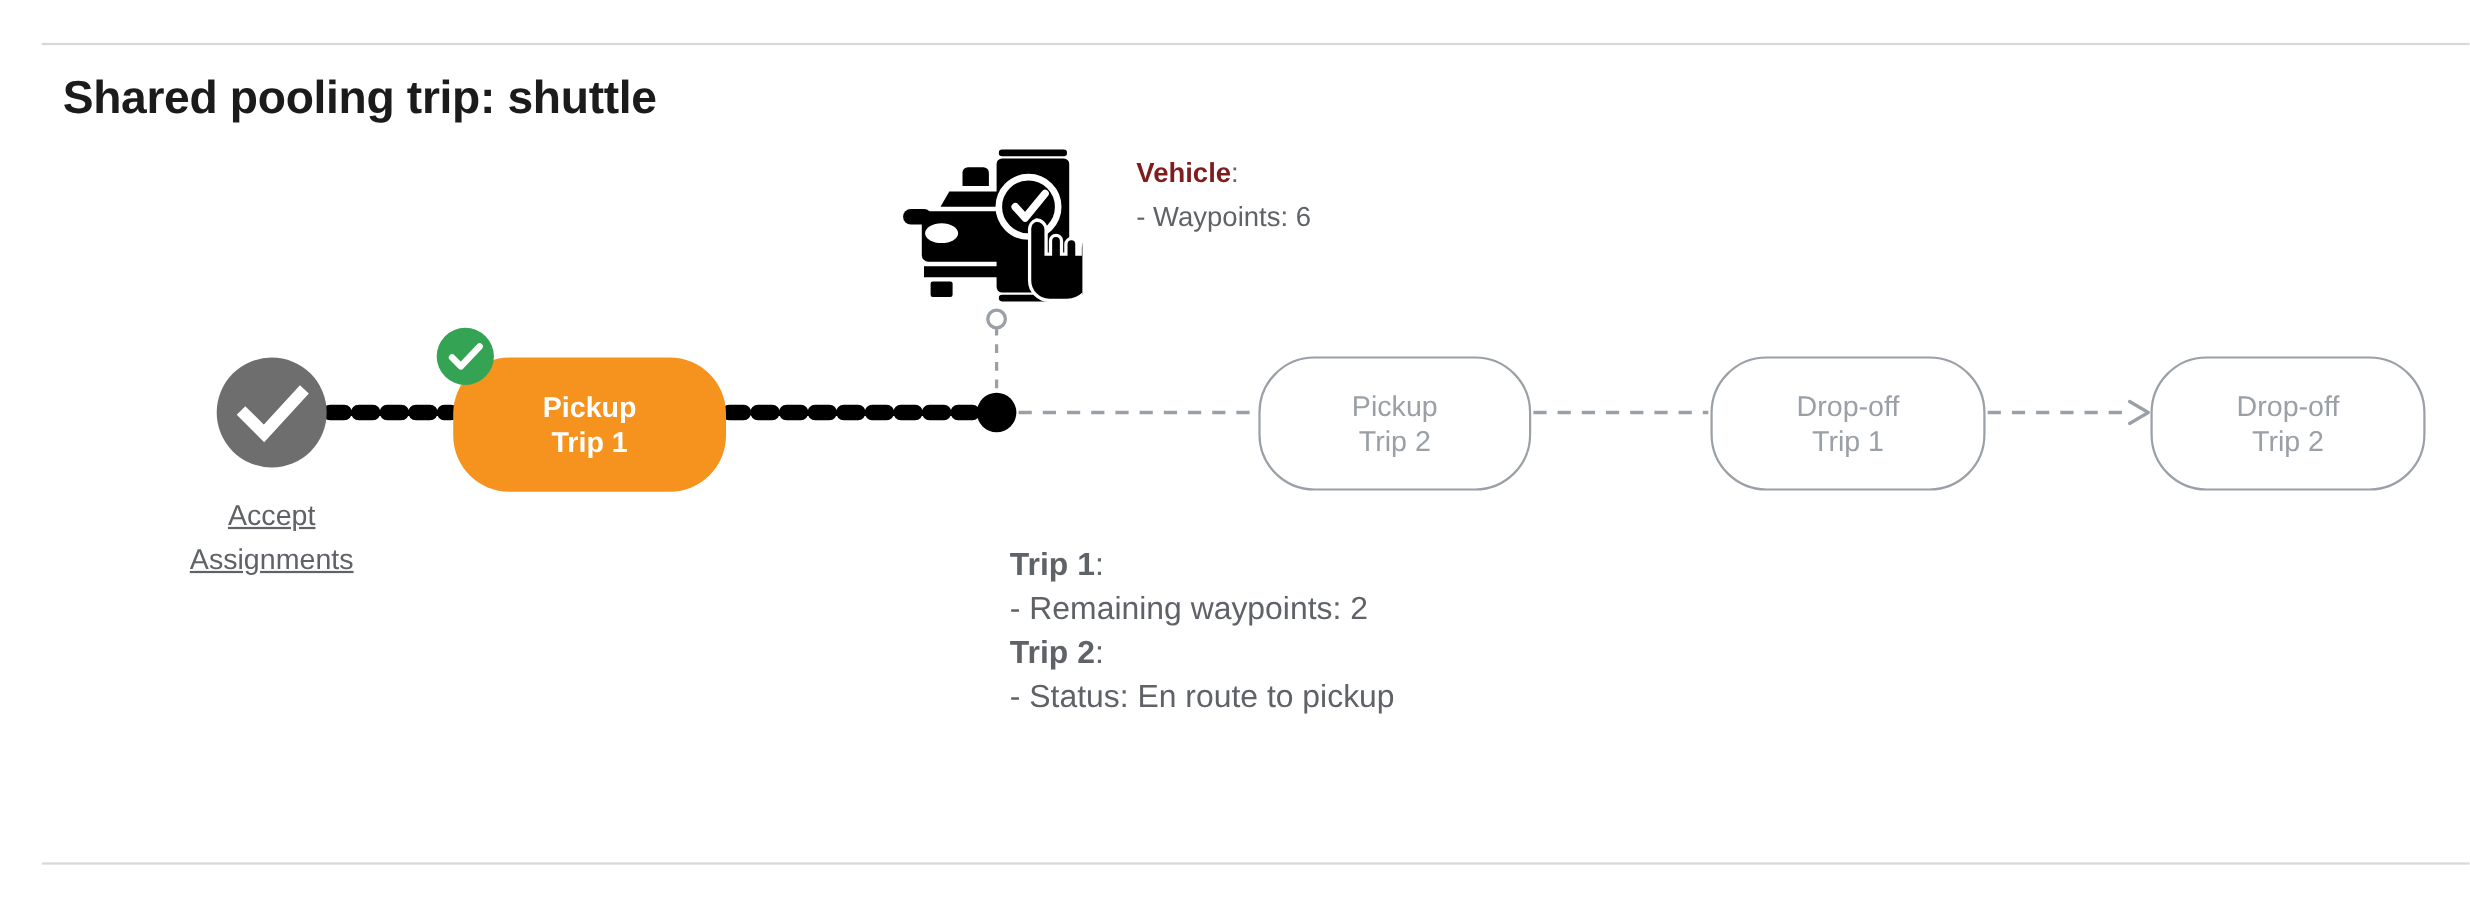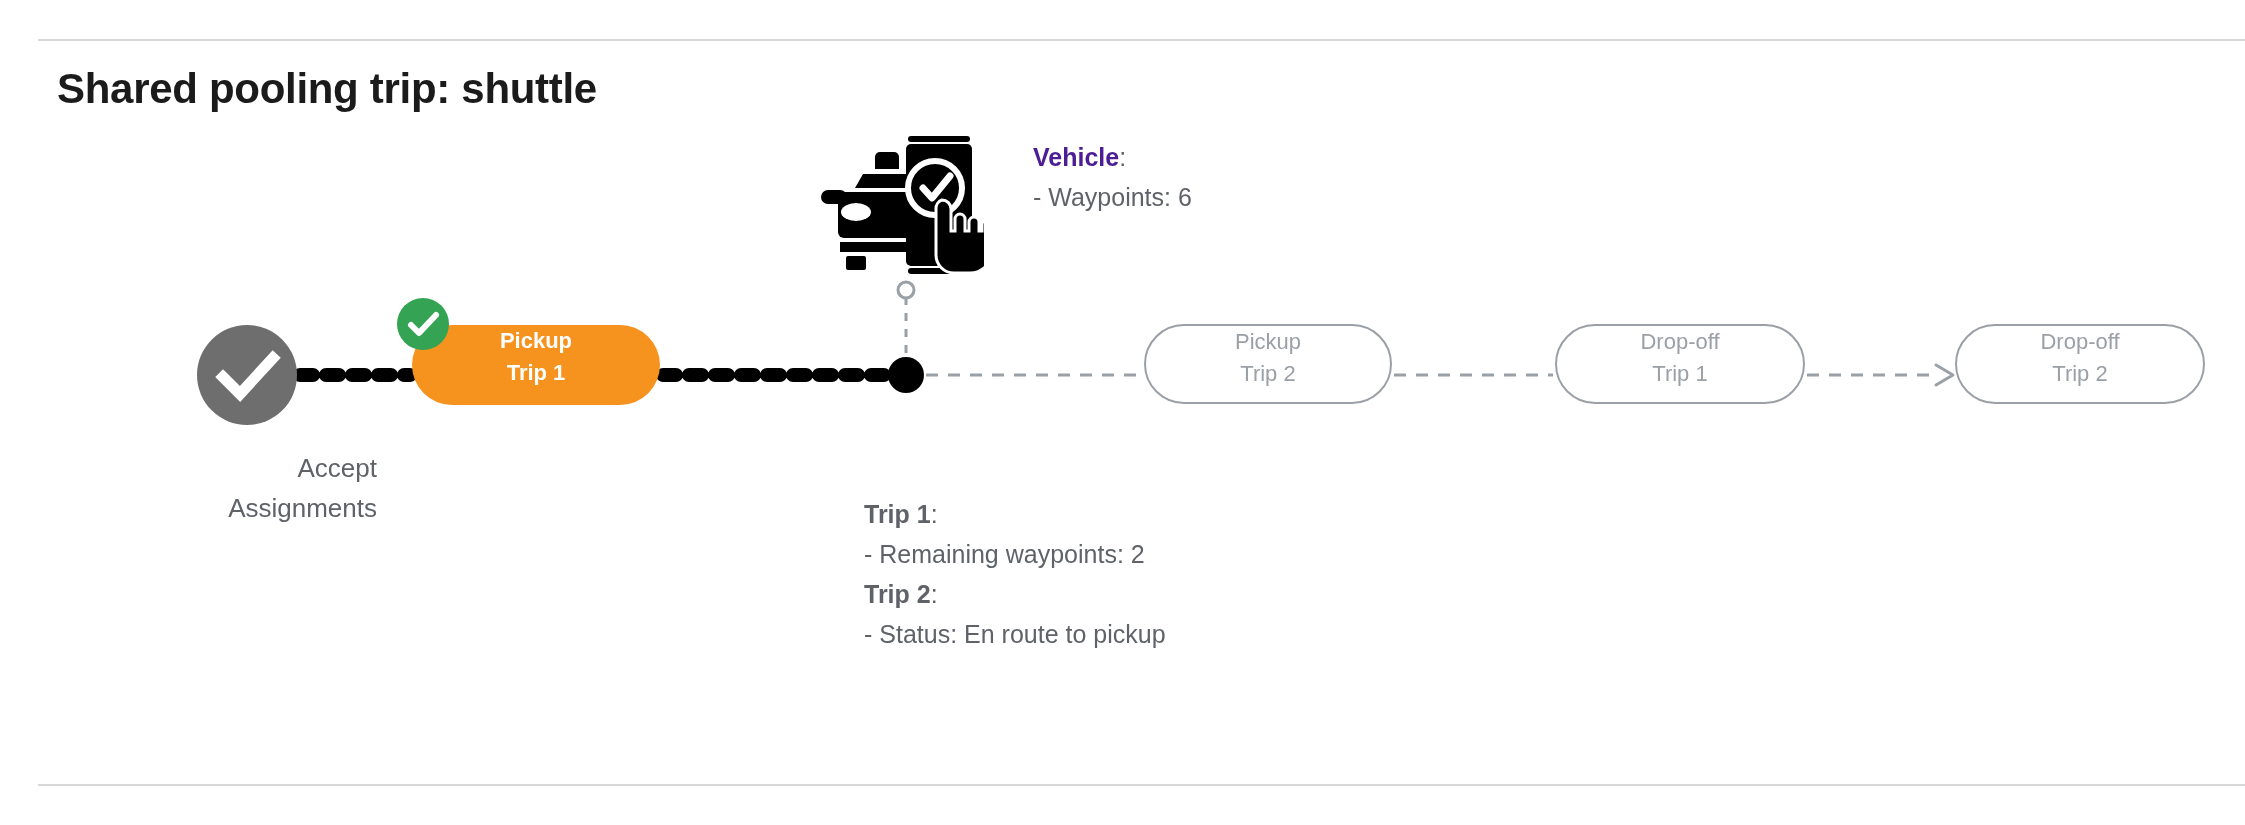--- a/index.html
+++ b/index.html
@@ -68,36 +68,37 @@
   .accept-check {
     position: absolute;
     left: 0; top: 0;
     width: 100px; height: 100px;
   }
   .accept-label {
     position: absolute;
     left: 117px;
     top: 448px;
     width: 260px;
-    text-align: right;
+    text-align: center;
     font-size: 26px;
     line-height: 40px;
     color: #5f6368;
+    text-decoration: underline;
   }
 
   
   .pill {
     position: absolute;
-    height: 80px;
+    height: 122px;
     border-radius: 51px;
     display: flex;
     flex-direction: column;
     align-items: center;
-    justify-content: flex-start;
-    font-size: 22px;
+    justify-content: center;
+    font-size: 26px;
     line-height: 32px;
     box-sizing: border-box;
   }
   .pill span { display: block; white-space: nowrap; }
 
   .pill.active {
     background: #f6931e;
     color: #ffffff;
     font-weight: bold;
     left: 412px;
@@ -138,28 +139,28 @@
   
   .vehicle-info {
     position: absolute;
     left: 1033px;
     top: 137px;
     font-size: 25px;
     line-height: 40px;
     color: #5f6368;
     white-space: nowrap;
   }
-  .vehicle-info .hd { font-weight: bold; color: #4c1d95; }
+  .vehicle-info .hd { font-weight: bold; color: #7f1d1d; }
 
   
   .trip-info {
     position: absolute;
-    left: 864px;
+    left: 918px;
     top: 494px;
-    font-size: 25px;
+    font-size: 29px;
     line-height: 40px;
     color: #5f6368;
     white-space: nowrap;
   }
   .trip-info .hd { font-weight: bold; }
 </style>
 </head>
 <body>
 
 <div class="page">

